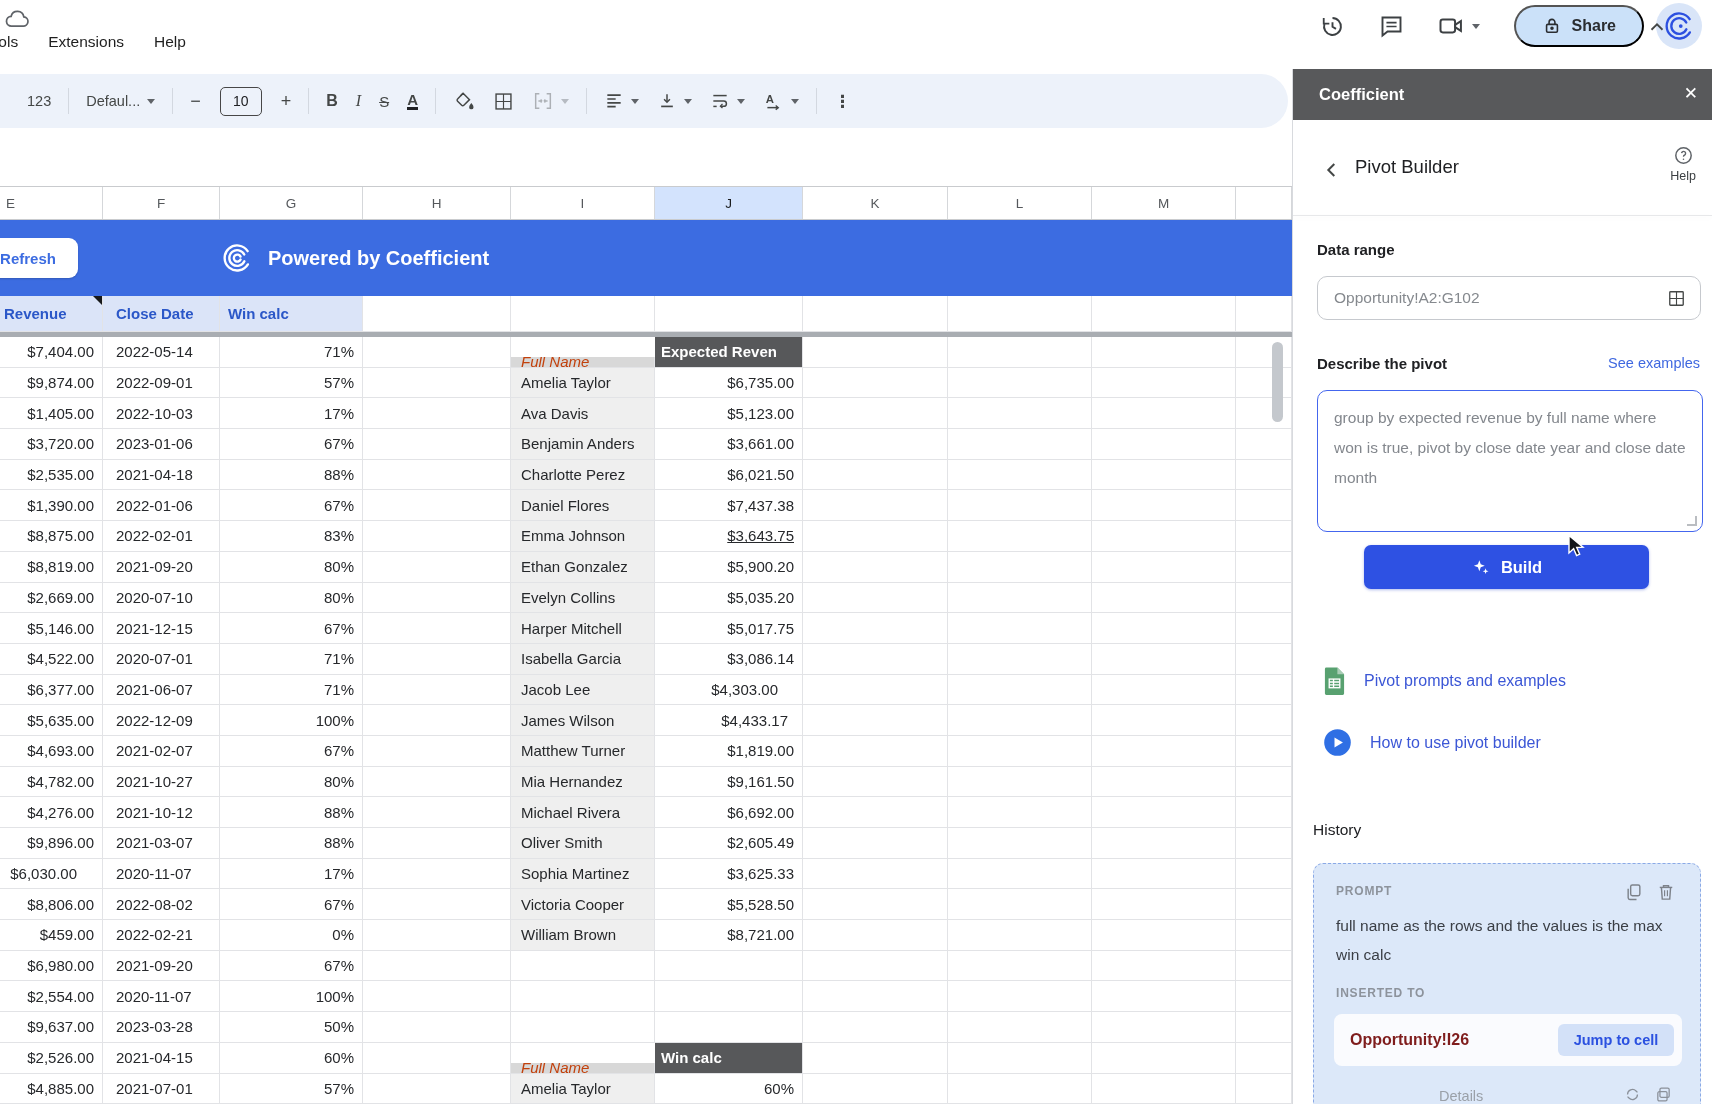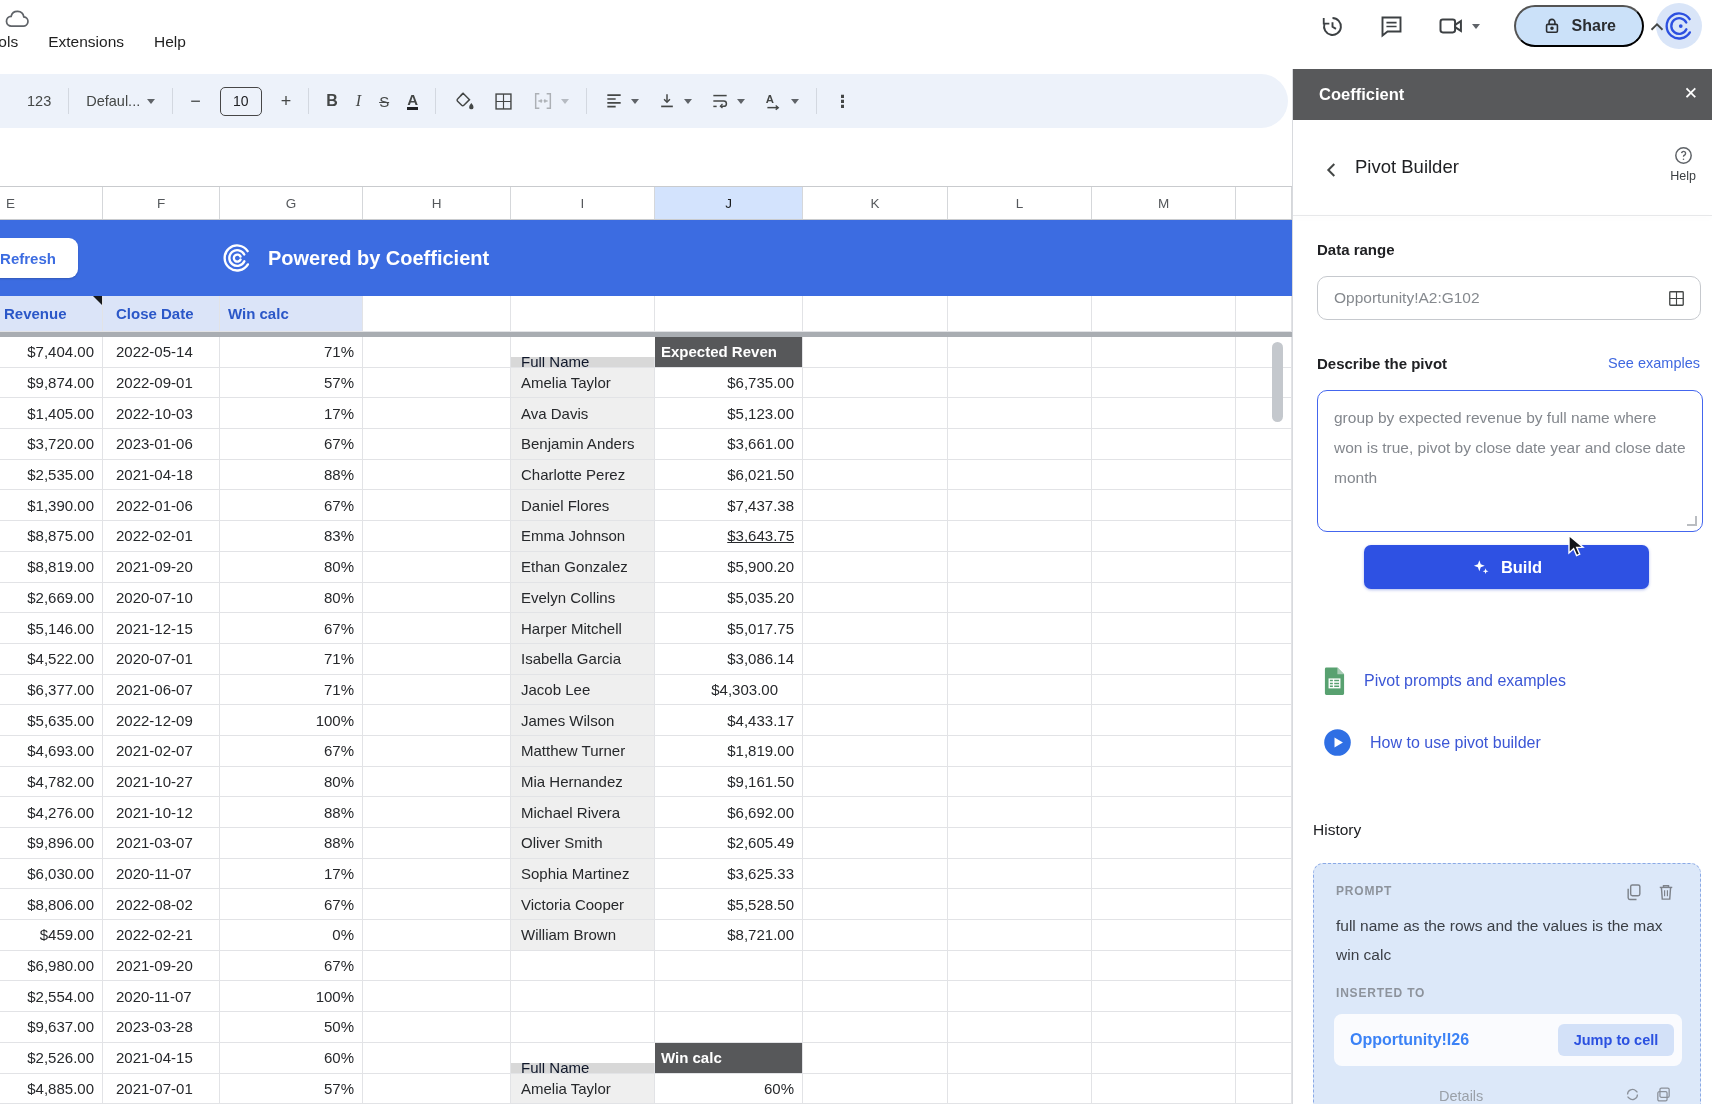--- a/index.html
+++ b/index.html
@@ -44,21 +44,21 @@
   .banner-text { position:absolute; left:268px; top:0; height:76px; display:flex; align-items:center; color:#fff; font-size:20px; font-weight:700; }
   .header-row { display:flex; height:36px; }
   .hcell { border-right:1px solid #e2e3e6; border-bottom:1px solid #e2e3e6; font-size:15px; display:flex; align-items:center; position:relative; }
   .hcell.src { background:#dbe4f8; color:#2b57c8; font-weight:700; }
   .filter-notch { position:absolute; right:0; top:0; width:0; height:0; border-left:9px solid transparent; border-top:9px solid #17181a; }
   .thick-divider { height:5px; background:#a9adb2; }
   .srow { display:flex; height:30.7px; }
   .cell { border-right:1px solid #e2e3e6; border-bottom:1px solid #e2e3e6; font-size:15px; color:#26282b; display:flex; align-items:center; overflow:hidden; white-space:nowrap; }
   .c-right { justify-content:flex-end; }
   .pfill { background:#efefef; }
-  .phead1 { background:#d8d8d8; color:#0f172a;margin-top:20px; }
+  .phead1 { background:#d8d8d8; font-style:italic; color:#c2410c;margin-top:20px; }
   .phead2 { background:#57585a; color:#fff; font-weight:700; }
   .vscroll { position:absolute; left:1272px; top:342px; width:11px; height:80px; background:#c4c8cd; border-radius:6px; }
   
   .sidebar { position:absolute; left:1292px; top:69px; width:420px; height:1035px; background:#fff; border-left:1px solid #d8dade; overflow:hidden; }
   .sb-titlebar { position:absolute; left:0; top:0; width:100%; height:51px; background:#58595b; display:flex; align-items:center; }
   .sb-titlebar .t { color:#fff; font-size:16.5px; font-weight:700; margin-left:26px; }
   .sb-close { position:absolute; right:14px; top:14px; color:#fff; font-size:17px; line-height:22px; cursor:pointer; }
   .sb-head { position:absolute; left:0; top:80px; width:100%; height:44px; }
   .sb-back { position:absolute; left:28px; top:8px; }
   .sb-title { position:absolute; left:62px; top:7px; font-size:18.5px; color:#202124; font-weight:500; }
@@ -71,21 +71,21 @@
   .see-ex { position:absolute; right:12px; top:286px; font-size:14.5px; color:#3f68e0; font-weight:500; cursor:pointer; }
   .pivot-textarea { position:absolute; left:24px; top:321px; width:386px; height:142px; border:1.6px solid #4466ee; border-radius:10px; padding:12px 16px; font-size:15.5px; color:#83878d; line-height:30px; }
   .resize-h { position:absolute; right:5px; bottom:5px; width:10px; height:10px; border-right:2px solid #a9adb2; border-bottom:2px solid #a9adb2; transform:skew(-45deg,0) rotate(0deg); opacity:.8; }
   .build-btn { position:absolute; left:71px; top:476px; width:285px; height:44px; background:#2e51e3; border-radius:7px; border:none; color:#fff; font-size:16.5px; font-weight:600; display:flex; align-items:center; justify-content:center; gap:10px; cursor:pointer; box-shadow:0 1px 3px rgba(30,60,200,.35); font-family:inherit; }
   .sb-link { position:absolute; left:30px; display:flex; align-items:center; gap:18px; color:#3c57d6; font-size:16px; font-weight:500; cursor:pointer; }
   .hist-card { position:absolute; left:20px; top:794px; width:388px; height:300px; background:#dce8f9; border:1.6px dashed #8aa9e6; border-radius:10px; }
   .hc-sub { position:absolute; left:22px; font-size:12px; letter-spacing:.8px; color:#8d939c; font-weight:600; }
   .hc-icons { position:absolute; right:24px; top:18px; display:flex; gap:12px; }
   .hc-text { position:absolute; left:22px; top:48px; width:344px; font-size:15.5px; color:#3a3e45; line-height:28.5px; }
   .hc-box { position:absolute; left:20px; top:150px; width:348px; height:52px; background:#fafbfe; border-radius:8px; display:flex; align-items:center; padding:0 8px 0 16px; }
-  .hc-cell { flex:1; font-size:16px; font-weight:600; color:#3b82f6; }
+  .hc-cell { flex:1; font-size:16px; font-weight:600; color:#7f1d1d; }
   .jump-btn { width:116px; height:32px; background:#d3e1f8; border-radius:6px; border:none; color:#2b51e0; font-size:14.5px; font-weight:600; font-family:inherit; cursor:pointer; }
   .hc-details { position:absolute; left:125px; top:224px; font-size:14.5px; color:#9aa0a8; }
   .hc-details2 { position:absolute; right:28px; top:222px; display:flex; gap:14px; opacity:.85; }
   .cursor { position:absolute; left:1566px; top:534px; z-index:50; }
 </style>
 </head>
 <body>
 
 <div class="screen">
 
@@ -399,21 +399,21 @@
           <div class="cell" style="width: 144px;"></div>
           <div class="cell" style="width: 144px;"></div>
           <div class="cell" style="width: 56px;"></div>
         </div>
         <div class="srow">
           <div class="cell c-right" style="width: 103px; padding-right: 8px;">$5,635.00</div>
           <div class="cell" style="width: 117px; padding-left: 13px;">2022-12-09</div>
           <div class="cell c-right" style="width: 143px; padding-right: 8px;">100%</div>
           <div class="cell" style="width: 148px;"></div>
           <div class="cell pfill" style="width: 144px; padding-left: 10px;">James Wilson</div>
-          <div class="cell c-right" style="width: 148px; padding-right: 8px;">$4,433.17</div>
+          <div class="cell c-right" style="width: 148px; padding-right: 14px;">$4,433.17</div>
           <div class="cell" style="width: 145px;"></div>
           <div class="cell" style="width: 144px;"></div>
           <div class="cell" style="width: 144px;"></div>
           <div class="cell" style="width: 56px;"></div>
         </div>
         <div class="srow">
           <div class="cell c-right" style="width: 103px; padding-right: 8px;">$4,693.00</div>
           <div class="cell" style="width: 117px; padding-left: 13px;">2021-02-07</div>
           <div class="cell c-right" style="width: 143px; padding-right: 8px;">67%</div>
           <div class="cell" style="width: 148px;"></div>
@@ -454,21 +454,21 @@
           <div class="cell c-right" style="width: 143px; padding-right: 8px;">88%</div>
           <div class="cell" style="width: 148px;"></div>
           <div class="cell pfill" style="width: 144px; padding-left: 10px;">Oliver Smith</div>
           <div class="cell c-right" style="width: 148px; padding-right: 8px;">$2,605.49</div>
           <div class="cell" style="width: 145px;"></div>
           <div class="cell" style="width: 144px;"></div>
           <div class="cell" style="width: 144px;"></div>
           <div class="cell" style="width: 56px;"></div>
         </div>
         <div class="srow">
-          <div class="cell c-right" style="width: 103px; padding-right: 8px;">$6,030.00</div>
+          <div class="cell c-right" style="width: 103px; padding-right: 25px;">$6,030.00</div>
           <div class="cell" style="width: 117px; padding-left: 13px;">2020-11-07</div>
           <div class="cell c-right" style="width: 143px; padding-right: 8px;">17%</div>
           <div class="cell" style="width: 148px;"></div>
           <div class="cell pfill" style="width: 144px; padding-left: 10px;">Sophia Martinez</div>
           <div class="cell c-right" style="width: 148px; padding-right: 8px;">$3,625.33</div>
           <div class="cell" style="width: 145px;"></div>
           <div class="cell" style="width: 144px;"></div>
           <div class="cell" style="width: 144px;"></div>
           <div class="cell" style="width: 56px;"></div>
         </div>

